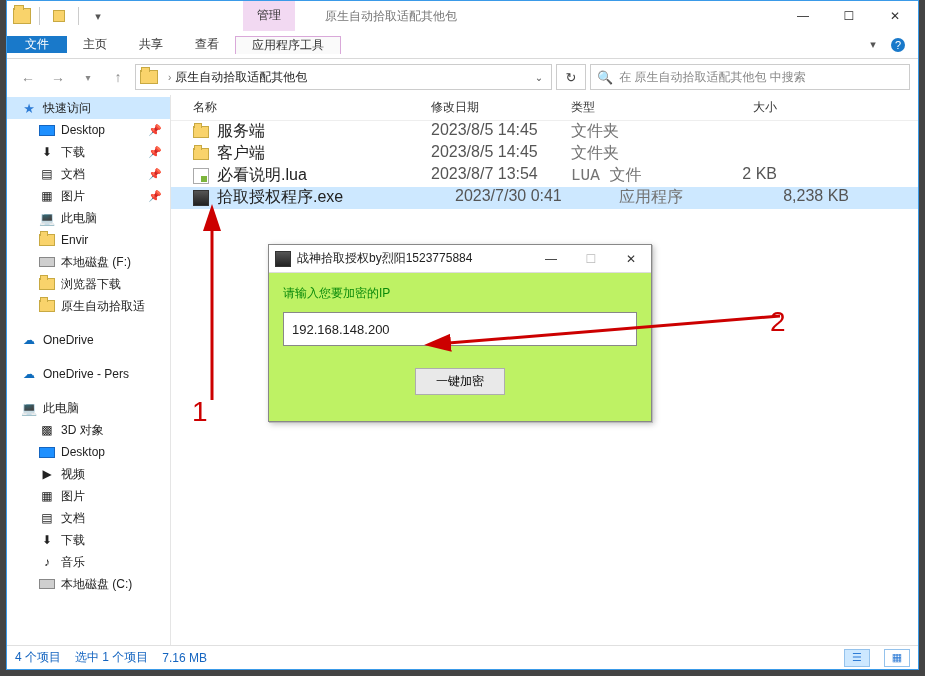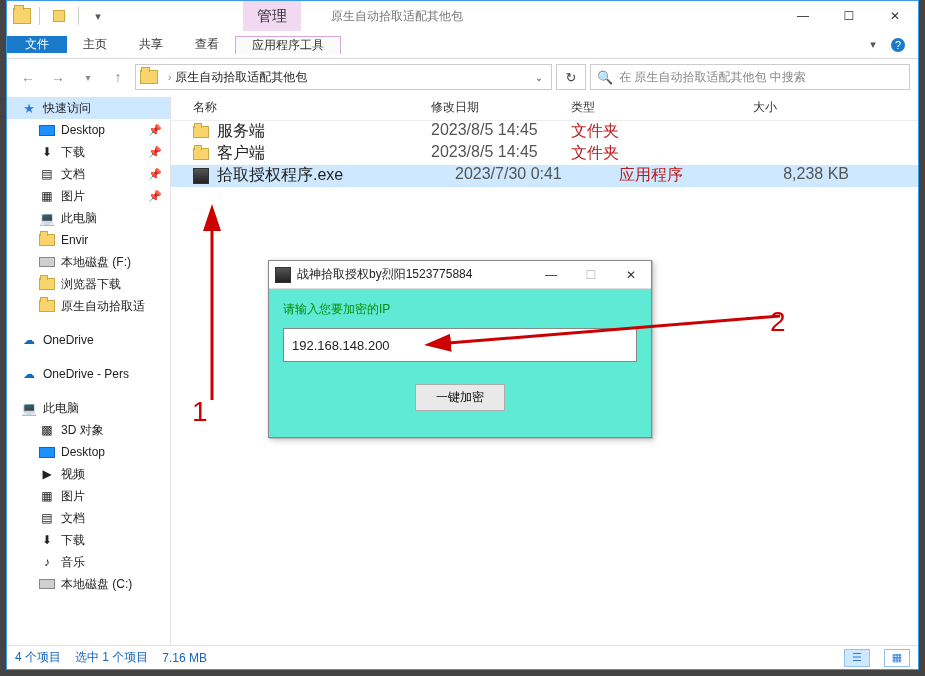--- a/index.html
+++ b/index.html
@@ -8,21 +8,21 @@
     position: absolute; top: 0; left: 6px; width: 913px; height: 670px;
     background: #fff; border: 1px solid #3a9ae8; display: flex; flex-direction: column;
   }
   
   .titlebar { height: 30px; display: flex; align-items: center; background: #fff; }
   .titlebar .qat { display: flex; align-items: center; padding-left: 6px; gap: 2px; }
   .qat .folder-ico { width: 18px; height: 16px; background: #f9d36b; border: 1px solid #c8a942; position: relative; }
   .qat .folder-ico:before { content:""; position:absolute; top:-4px; left:0; width:8px; height:4px; background:#f9d36b; border:1px solid #c8a942; border-bottom:none; }
   .qat .sep { width:1px; height:18px; background:#ccc; margin:0 6px; }
   .qat-btn { width:22px; height:22px; display:flex; align-items:center; justify-content:center; font-size:11px; color:#555; }
-  .ribbon-tab-ctx { margin-left: 134px; font-size:15px; color:#333; padding: 6px 14px 0; background: #f2d9f2; height:30px; }
+  .ribbon-tab-ctx { margin-left: 134px; font-size:12px; color:#333; padding: 6px 14px 0; background: #f2d9f2; height:30px; }
   .title-text { margin-left: 30px; font-size: 12px; color: #777; align-self:center; }
   .win-controls { margin-left: auto; display: flex; }
   .win-btn { width: 46px; height: 30px; display:flex; align-items:center; justify-content:center; color:#333; font-size:12px; }
   
   .ribbon { height: 28px; display:flex; align-items:center; border-bottom:1px solid #d9d9d9; }
   .ribbon-file { background:#1979ca; color:#fff; font-size:12px; padding:0 18px; display:flex; align-items:center; }
   .ribbon-tab { font-size:12px; color:#333; padding:0 16px; display:flex; align-items:center; }
   .ribbon-tab.context { border:1px solid #d9a8d9; border-bottom:none; background:#fafafa; }
   .ribbon-spacer { flex:1; }
   .ribbon-help { width:28px; display:flex; align-items:center; justify-content:center; margin-right:6px; }
@@ -59,36 +59,36 @@
   .filearea { flex:1; display:flex; flex-direction:column; }
   .cols { display:flex; height:26px; align-items:center; font-size:12px; color:#333; border-bottom:1px solid #eee; }
   .col-name { width:260px; padding-left:22px; }
   .col-date { width:140px; }
   .col-type { width:120px; }
   .col-size { width:110px; text-align:right; padding-right:24px; }
   .rows { }
   .row { display:flex; height:22px; align-items:flex-start; font-size:16px; color:#222; }
   .row .c-name { width:260px; padding-left:22px; display:flex; align-items:center; gap:8px; }
   .row .c-date { width:140px; color:#555; }
-  .row .c-type { width:120px; color:#b91c1c;font-family:Liberation Mono, monospace; }
+  .row .c-type { width:120px; color:#737373;font-family:Liberation Mono, monospace; }
   .row .c-size { width:110px; text-align:right; padding-right:24px; color:#555; }
   .row.selected { background:#cde8ff;gap:24px; }
   .ico-lua { width:16px; height:16px; background:#fff; border:1px solid #aaa; position:relative; }
   .ico-lua:after { content:""; position:absolute; right:1px; bottom:1px; width:6px; height:6px; background:#7db53c; }
   .ico-exe { width:16px; height:16px; background:linear-gradient(#555,#222); border:1px solid #333; }
   
   .status { height:24px; border-top:1px solid #e0e0e0; display:flex; align-items:center; font-size:12px; color:#1565c0; padding:0 8px; gap:14px; }
   .status .plain { color:#1565c0; }
   .status-spacer { flex:1; }
   .view-btn { width:26px; height:18px; border:1px solid #94c2ec; display:flex; align-items:center; justify-content:center; font-size:11px; color:#2e7cd6; }
   .view-btn.active { background:#cde8ff; }
   
   .dialog {
-    position:absolute; left:268px; top:260px; width:384px; height:178px;
-    background:#5eead4; border:1px solid #888; box-shadow:1px 1px 0 #bbb, 2px 2px 6px rgba(0,0,0,.25);
+    position:absolute; left:268px; top:244px; width:384px; height:178px;
+    background:#bef264; border:1px solid #888; box-shadow:1px 1px 0 #bbb, 2px 2px 6px rgba(0,0,0,.25);
   }
   .dlg-title { height:28px; display:flex; align-items:center; background:#fff; border-bottom:1px solid #ddd; }
   .dlg-ico { width:16px; height:16px; margin:0 6px; background:linear-gradient(#555,#222); border:1px solid #333; }
   .dlg-title-text { font-size:12px; color:#222; }
   .dlg-ctrls { margin-left:auto; display:flex; }
   .dlg-btn { width:40px; height:28px; display:flex; align-items:center; justify-content:center; font-size:12px; color:#333; }
   .dlg-btn.max { color:#bbb; }
   .dlg-body { padding:12px 14px 0; }
   .dlg-label { font-size:12px; color:#0a8a0a; margin-bottom:10px; }
   .dlg-input { width:354px; height:34px; border:1px solid #888; background:#fff; padding:0 8px; font-size:13px; color:#222; outline:none; }
@@ -281,20 +281,29 @@
         </div>
         <div class="row">
           <div class="c-name">
               <span class="ico-folder"></span>
               <span>客户端</span>
             </div>
           <div class="c-date">2023/8/5 14:45</div>
           <div class="c-type">文件夹</div>
           <div class="c-size"></div>
         </div>
+        <div class="row">
+          <div class="c-name">
+              <span class="ico-lua"></span>
+              <span>必看说明.lua</span>
+            </div>
+          <div class="c-date">2023/8/7 13:54</div>
+          <div class="c-type">LUA 文件</div>
+          <div class="c-size">2 KB</div>
+        </div>
         <div class="row selected">
           <div class="c-name">
               <span class="ico-exe"></span>
               <span>拾取授权程序.exe</span>
             </div>
           <div class="c-date">2023/7/30 0:41</div>
           <div class="c-type">应用程序</div>
           <div class="c-size">8,238 KB</div>
         </div>
       </div>

